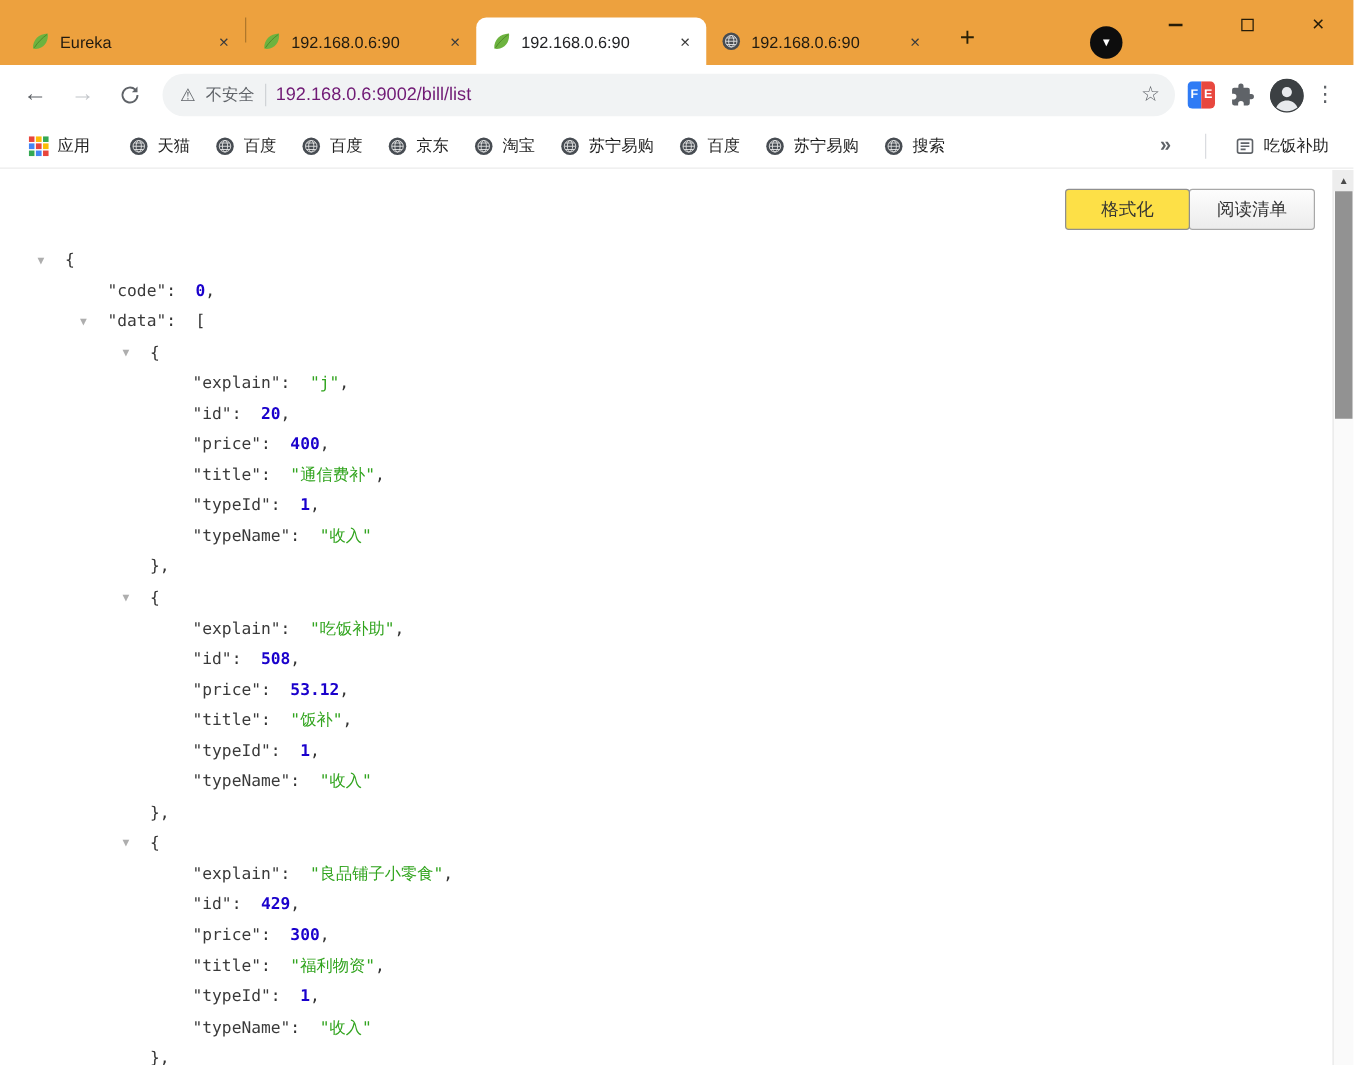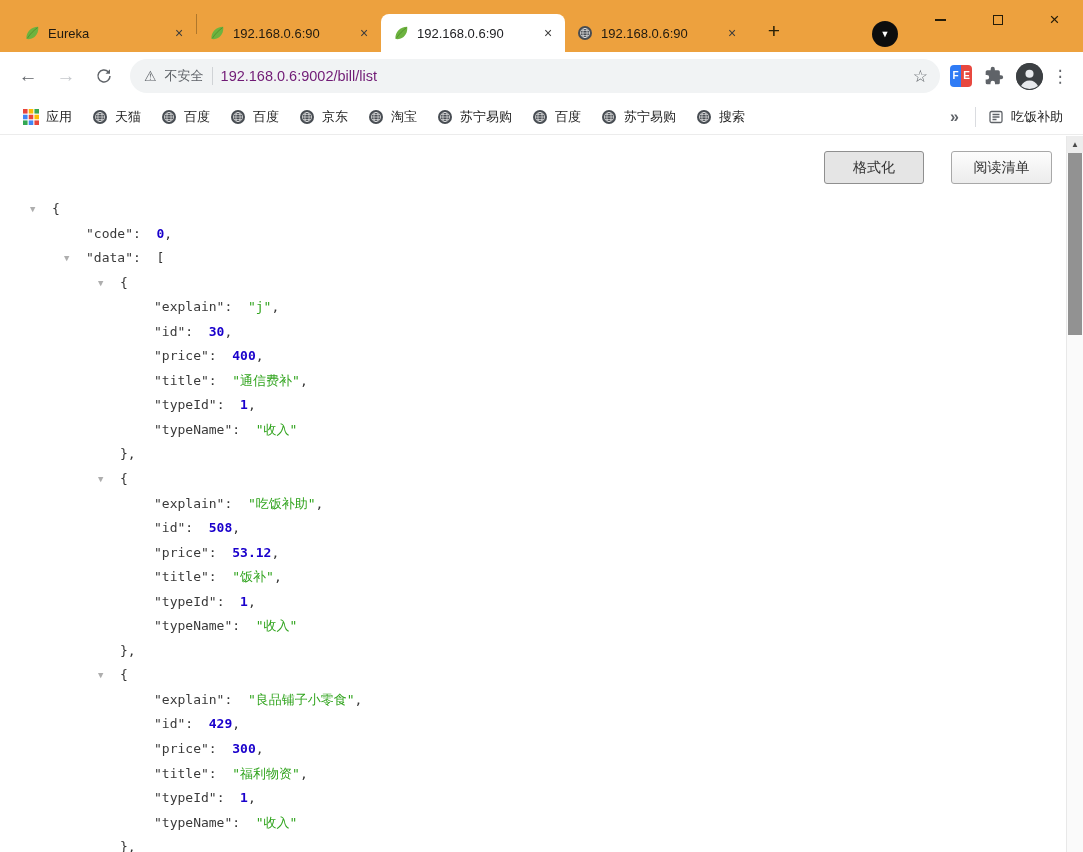--- a/index.html
+++ b/index.html
@@ -45,38 +45,38 @@
   .ext-fe{width:22px;height:22px;flex:none;border-radius:4px;overflow:hidden;display:flex;
     font-size:10px;font-weight:bold;color:#fff;line-height:1}
   .ext-fe .f{flex:1;background:#2f7bf5;display:flex;align-items:center;justify-content:center}
   .ext-fe .e{flex:1;background:#e8483f;display:flex;align-items:center;justify-content:center}
   .avatar{width:27px;height:27px;flex:none;border-radius:50%;background:#3c4043;display:flex;
     align-items:center;justify-content:center;overflow:hidden}
   .dots{width:22px;flex:none;text-align:center;font-size:17px;color:#5f6368}
 
   
   .bookmarks{height:35px;background:#fff;display:flex;align-items:center;
-    padding:0 14px;gap:2px;border-bottom:1px solid #ececec}
+    padding:0 14px;gap:13px;border-bottom:1px solid #ececec}
   .bm{display:flex;align-items:center;gap:7px;padding:4px 9px;border-radius:14px;
     font-size:13px;color:#1f1f1f;white-space:nowrap}
   .bmicon{width:16px;height:16px;display:inline-flex;flex:none}
   .bmicon svg{width:16px;height:16px}
   .bmitems{display:flex;gap:2px;min-width:0;overflow:hidden}
   .overflow{margin-left:auto;color:#5f6368;font-size:16px;font-weight:bold;padding:0 10px}
   .bardiv{width:1px;height:20px;background:#dadce0;margin:0 4px}
   .readinglist{display:flex;align-items:center;gap:7px;font-size:13px;color:#1f1f1f;padding:0 6px}
   .rlicon{display:inline-flex}
 
   
   .content{position:absolute;top:136px;left:0;right:17px;bottom:0;background:#fff}
   .btn{position:absolute;height:33px;font-size:14px;color:#333;
     background:linear-gradient(#fdfdfd,#ececec);border:1px solid #a8a8a8;border-radius:3px;
     display:flex;align-items:center;justify-content:center;cursor:default}
   .btn-download{left:686px;top:15px;width:154px}
-  .btn-format{left:824px;top:15px;width:100px;background:#e5e5e5;border-color:#8f8f8f;z-index:2}
+  .btn-format{left:852px;top:15px;width:100px;background:#fde047;border-color:#8f8f8f;z-index:2}
   .btn-collapse{left:951px;top:15px;width:101px}
   .jtree{position:absolute;top:61px;left:0;right:0;overflow:hidden;bottom:0}
   .jline{position:relative;height:24.55px;line-height:24.55px;white-space:pre;
     font-family:"DejaVu Sans Mono","Liberation Mono",monospace;font-size:13px;color:#333}
   .tri{position:absolute;top:0;font-size:9px;color:#aeaeae;cursor:pointer}
   .jk{color:#3a3a3a}
   .jn{color:#1a01cc;font-weight:bold}
   .jstr{color:#31a41e}
   .jpl{color:#333}
   .watermark{position:absolute;right:8px;bottom:6px;font-size:14px;color:#d4d4d4;
@@ -343,21 +343,21 @@
 
   <div class="content">
     <div class="btn btn-format">格式化</div>
     <div class="btn btn-collapse">阅读清单</div>
     <div class="jtree">
         <div class="jline" style="padding-left: 52px;"><span class="tri" style="left: 30px;">▼</span><span class="jpl">{</span></div>
         <div class="jline" style="padding-left: 86px;"><span class="jk">"code"</span><span class="jpl">:  </span><span class="jn">0</span><span class="jpl">,</span></div>
         <div class="jline" style="padding-left: 86px;"><span class="tri" style="left: 64px;">▼</span><span class="jk">"data"</span><span class="jpl">:  </span><span class="jpl">[</span></div>
         <div class="jline" style="padding-left: 120px;"><span class="tri" style="left: 98px;">▼</span><span class="jpl">{</span></div>
         <div class="jline" style="padding-left: 154px;"><span class="jk">"explain"</span><span class="jpl">:  </span><span class="jstr">"j"</span><span class="jpl">,</span></div>
-        <div class="jline" style="padding-left: 154px;"><span class="jk">"id"</span><span class="jpl">:  </span><span class="jn">30</span><span class="jpl">,</span></div>
+        <div class="jline" style="padding-left: 154px;"><span class="jk">"id"</span><span class="jpl">:  </span><span class="jn">20</span><span class="jpl">,</span></div>
         <div class="jline" style="padding-left: 154px;"><span class="jk">"price"</span><span class="jpl">:  </span><span class="jn">400</span><span class="jpl">,</span></div>
         <div class="jline" style="padding-left: 154px;"><span class="jk">"title"</span><span class="jpl">:  </span><span class="jstr">"通信费补"</span><span class="jpl">,</span></div>
         <div class="jline" style="padding-left: 154px;"><span class="jk">"typeId"</span><span class="jpl">:  </span><span class="jn">1</span><span class="jpl">,</span></div>
         <div class="jline" style="padding-left: 154px;"><span class="jk">"typeName"</span><span class="jpl">:  </span><span class="jstr">"收入"</span></div>
         <div class="jline" style="padding-left: 120px;"><span class="jpl">},</span></div>
         <div class="jline" style="padding-left: 120px;"><span class="tri" style="left: 98px;">▼</span><span class="jpl">{</span></div>
         <div class="jline" style="padding-left: 154px;"><span class="jk">"explain"</span><span class="jpl">:  </span><span class="jstr">"吃饭补助"</span><span class="jpl">,</span></div>
         <div class="jline" style="padding-left: 154px;"><span class="jk">"id"</span><span class="jpl">:  </span><span class="jn">508</span><span class="jpl">,</span></div>
         <div class="jline" style="padding-left: 154px;"><span class="jk">"price"</span><span class="jpl">:  </span><span class="jn">53.12</span><span class="jpl">,</span></div>
         <div class="jline" style="padding-left: 154px;"><span class="jk">"title"</span><span class="jpl">:  </span><span class="jstr">"饭补"</span><span class="jpl">,</span></div>

